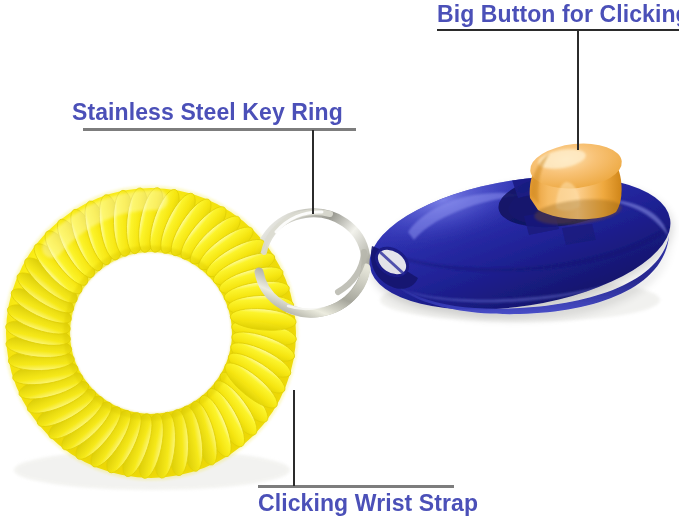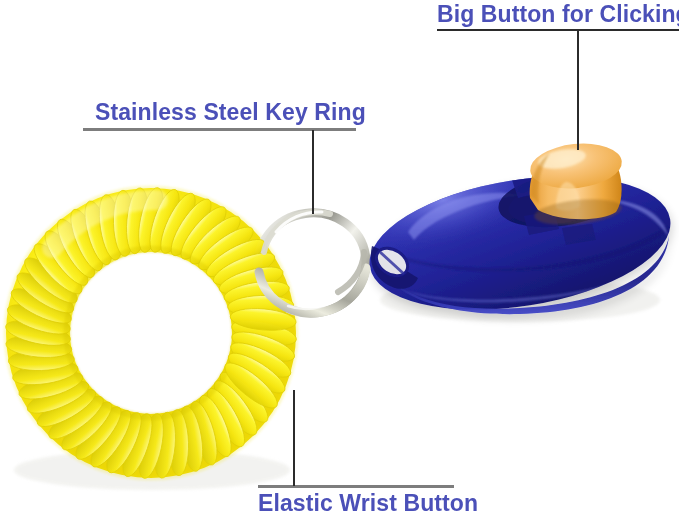--- a/index.html
+++ b/index.html
@@ -57,21 +57,21 @@
     width: 2px;
     background: #2b2b2b;
     pointer-events: auto;
   }
 
   
   #label-big-button   { left: 437px; top: 1px;   }
   #rule-big-button    { left: 437px; top: 29px; width: 242px; }
   #leader-big-button  { left: 577px; top: 30px;  height: 120px; }
 
-  #label-key-ring     { left: 95px;  top: 99px;  }
+  #label-key-ring     { left: 72px;  top: 99px;  }
   #rule-key-ring      { left: 83px;  top: 128px; width: 273px; }
   #leader-key-ring    { left: 312px; top: 130px; height: 84px; }
 
   #label-wrist-strap  { left: 258px; top: 490px; }
   #rule-wrist-strap   { left: 258px; top: 485px; width: 196px; }
   #leader-wrist-strap { left: 293px; top: 390px; height: 96px; }
 </style>
 </head>
 <body>
 
@@ -328,17 +328,17 @@
 
     <div class="rule dark" id="rule-big-button"></div>
     <div class="callout-label" id="label-big-button">Big Button for Clicking</div>
     <div class="leader" id="leader-big-button"></div>
 
     <div class="rule" id="rule-key-ring"></div>
     <div class="callout-label" id="label-key-ring">Stainless Steel Key Ring</div>
     <div class="leader" id="leader-key-ring"></div>
 
     <div class="rule" id="rule-wrist-strap"></div>
-    <div class="callout-label" id="label-wrist-strap">Elastic Wrist Button</div>
+    <div class="callout-label" id="label-wrist-strap">Clicking Wrist Strap</div>
     <div class="leader" id="leader-wrist-strap"></div>
 
   </div>
 </div>
 
 </body></html>

